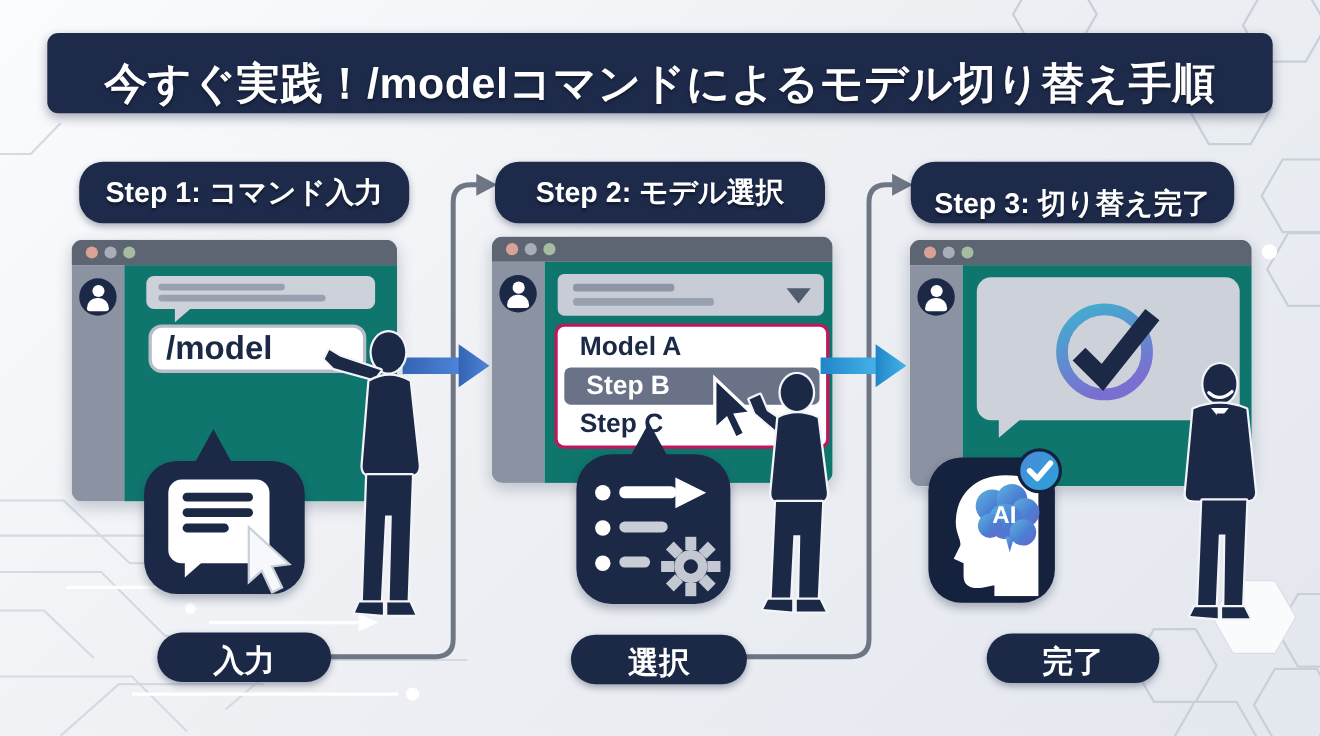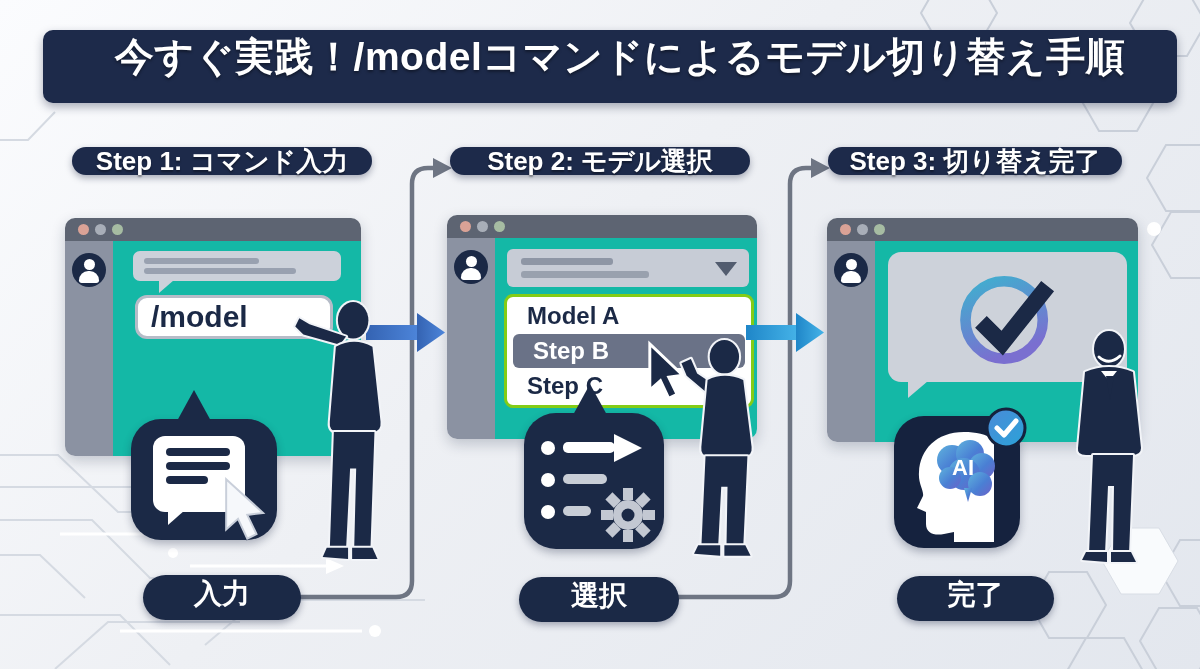--- a/index.html
+++ b/index.html
@@ -3,77 +3,77 @@
 <meta charset="utf-8">
 <style>
   html,body{margin:0;padding:0;}
   body{font-family:"Liberation Sans","DejaVu Sans",sans-serif;}
   #canvas{position:relative;width:1200px;height:669px;overflow:hidden;
     background:linear-gradient(135deg,#fbfcfe 0%,#eef0f4 45%,#e3e7ee 100%);}
   .abs{position:absolute;}
 
   
   .banner{left:43px;top:30px;width:1114px;height:73px;background:#1d2a4a;border-radius:10px;
-    display:flex;align-items:flex-start;justify-content:center;color:#fff;font-weight:bold;
+    display:flex;align-items:flex-end;justify-content:center;color:#fff;font-weight:bold;
     font-size:39px;letter-spacing:.5px;text-shadow:0 2px 3px rgba(0,0,0,.4);
-    box-shadow:0 4px 10px rgba(20,30,60,.35);white-space:nowrap;padding-left:20px;}
-
-  
-  .step-pill{top:147px;height:28px;background:#1d2a4a;border-radius:22px;color:#fff;
+    box-shadow:0 4px 10px rgba(20,30,60,.35);white-space:nowrap;}
+
+  
+  .step-pill{top:147px;height:56px;background:#1d2a4a;border-radius:22px;color:#fff;
     font-weight:bold;font-size:26px;display:flex;align-items:center;justify-content:center;
     text-shadow:0 2px 2px rgba(0,0,0,.35);box-shadow:0 3px 7px rgba(20,30,60,.35);white-space:nowrap;}
   #step1-pill{left:72px;width:300px;}
   #step2-pill{left:450px;width:300px;text-align:center;}
-  #step3-pill{left:828px;width:294px;}
+  #step3-pill{left:828px;width:294px;align-items:flex-end;}
 
   
   .win{background:#fff;border-radius:10px;box-shadow:0 5px 14px rgba(25,35,65,.22);overflow:hidden;}
   .titlebar{height:23px;background:#5d6472;display:flex;align-items:center;gap:6px;padding-left:13px;}
   .dot{width:11px;height:11px;border-radius:50%;}
   .dot.r{background:#daa296;} .dot.g{background:#a8aeb8;} .dot.n{background:#a6bca2;}
   .win-body{display:flex;height:calc(100% - 23px);}
   .side{width:48px;background:#8b92a2;position:relative;flex:none;}
-  .main{flex:1;position:relative;background:#14b8a6;}
+  .main{flex:1;position:relative;background:#0f766e;}
   .avatar{position:absolute;top:12px;left:7px;width:34px;height:34px;border-radius:50%;background:#1b2946;overflow:hidden;}
   .av-head{width:11px;height:11px;border-radius:50%;background:#fff;margin:6px auto 1px;}
   .av-body{width:20px;height:12px;background:#fff;border-radius:10px 10px 3px 3px;margin:0 auto;}
 
   
   .chat-bubble{position:absolute;left:20px;top:10px;width:208px;height:30px;background:#ccd1da;border-radius:7px;}
   .cb-tail{position:absolute;left:26px;bottom:-12px;width:0;height:0;border-top:13px solid #ccd1da;border-right:15px solid transparent;}
   .cb-bar{position:absolute;left:11px;height:6px;border-radius:3px;background:#99a1b0;}
   .cmd-input{position:absolute;left:22px;top:54px;width:198px;height:44px;background:#fff;
     border:3px solid #b6bcc8;border-radius:12px;box-sizing:border-box;display:flex;align-items:center;}
   .cmd-text{font-size:30px;font-weight:bold;color:#1b2946;padding-left:13px;}
 
   
   .dd-header{position:absolute;left:12px;top:11px;width:242px;height:38px;background:#c7ccd6;border-radius:6px;}
   .dd-bar{position:absolute;left:14px;height:7px;border-radius:3px;background:#8e96a5;}
   .dd-caret{position:absolute;right:12px;top:13px;width:0;height:0;border-left:11px solid transparent;border-right:11px solid transparent;border-top:14px solid #525c6f;}
   .dd-list{position:absolute;left:9px;top:56px;width:250px;height:114px;background:#fff;
-    border:3px solid #84cc16;border-radius:9px;box-sizing:border-box;padding-top:2px;}
+    border:3px solid #be185d;border-radius:9px;box-sizing:border-box;padding-top:2px;}
   .dd-row{height:34px;line-height:34px;padding-left:20px;font-size:24px;font-weight:bold;color:#1b2946;}
   .dd-row.selected{background:#6a7287;color:#fff;border-radius:6px;margin:1px 6px;}
 
   
   .big-bubble{position:absolute;left:13px;top:11px;width:239px;height:130px;background:#cdd2da;border-radius:13px;}
   .bb-tail{position:absolute;left:20px;bottom:-16px;width:0;height:0;border-top:17px solid #cdd2da;border-right:20px solid transparent;}
 
   
   .nav-icon{background:#1b2946;border-radius:30px;box-shadow:0 4px 9px rgba(20,30,60,.3);}
   .spike{position:absolute;top:-29px;width:0;height:0;border-left:17px solid transparent;border-right:17px solid transparent;border-bottom:31px solid #1b2946;}
   .ic1-bubble{position:absolute;left:22px;top:17px;width:92px;height:76px;background:#fff;border-radius:12px;}
   .ic1-tail{position:absolute;left:15px;bottom:-13px;width:0;height:0;border-top:15px solid #fff;border-right:17px solid transparent;}
   .ic1-bar{position:absolute;left:13px;height:8px;border-radius:4px;background:#1b2946;}
   .ic2-dot{position:absolute;left:17px;width:14px;height:14px;border-radius:50%;background:#fff;}
   .ic2-bar{position:absolute;border-radius:5px;}
 
   
   .action-pill{height:45px;background:#1b2946;border-radius:23px;color:#fff;font-weight:bold;font-size:28px;
-    display:flex;align-items:flex-start;justify-content:center;box-shadow:0 3px 7px rgba(20,30,60,.35);}
+    display:flex;align-items:flex-end;justify-content:center;box-shadow:0 3px 7px rgba(20,30,60,.35);}
   #pill1{left:143px;top:575px;width:158px;}
   #pill2{left:519px;top:577px;width:160px;}
   #pill3{left:897px;top:576px;width:157px;}
 
   svg{display:block;}
 </style>
 </head>
 <body>
 
 <div id="canvas">
@@ -263,21 +263,21 @@
             <rect x="-27" y="-5" width="12" height="10"></rect>
               <rect x="15" y="-5" width="12" height="10"></rect>
           </g>
         </g>
         <circle cx="28" cy="28" r="15"></circle>
       </g>
       <circle cx="28" cy="28" r="6.5" fill="#1b2946"></circle>
     </svg>
   </div>
 
-  <div class="abs nav-icon" style="left:894px;top:416px;width:126px;height:132px;background:#15223e;">
+  <div class="abs nav-icon" style="left:844px;top:416px;width:115px;height:132px;background:#15223e;">
     <svg style="position:absolute;left:12px;top:14px;" width="104" height="112" viewBox="0 0 104 112">
       <defs>
         <linearGradient id="brainGrad" x1="0" y1="0" x2="1" y2="1">
           <stop offset="0" stop-color="#5fb3dd"></stop>
             <stop offset="0.55" stop-color="#4a7fd4"></stop>
             <stop offset="1" stop-color="#6c63c8"></stop>
         </linearGradient>
       </defs>
       <path d="M58,2 C30,2 14,20 13,42 C12,54 18,60 17,66 L11,78 L20,82 L20,94 C20,103 28,106 38,104 L48,102 L48,112 L88,112 L88,10 C80,4 70,2 58,2 Z" fill="#fff"></path>
       <g fill="url(#brainGrad)">

